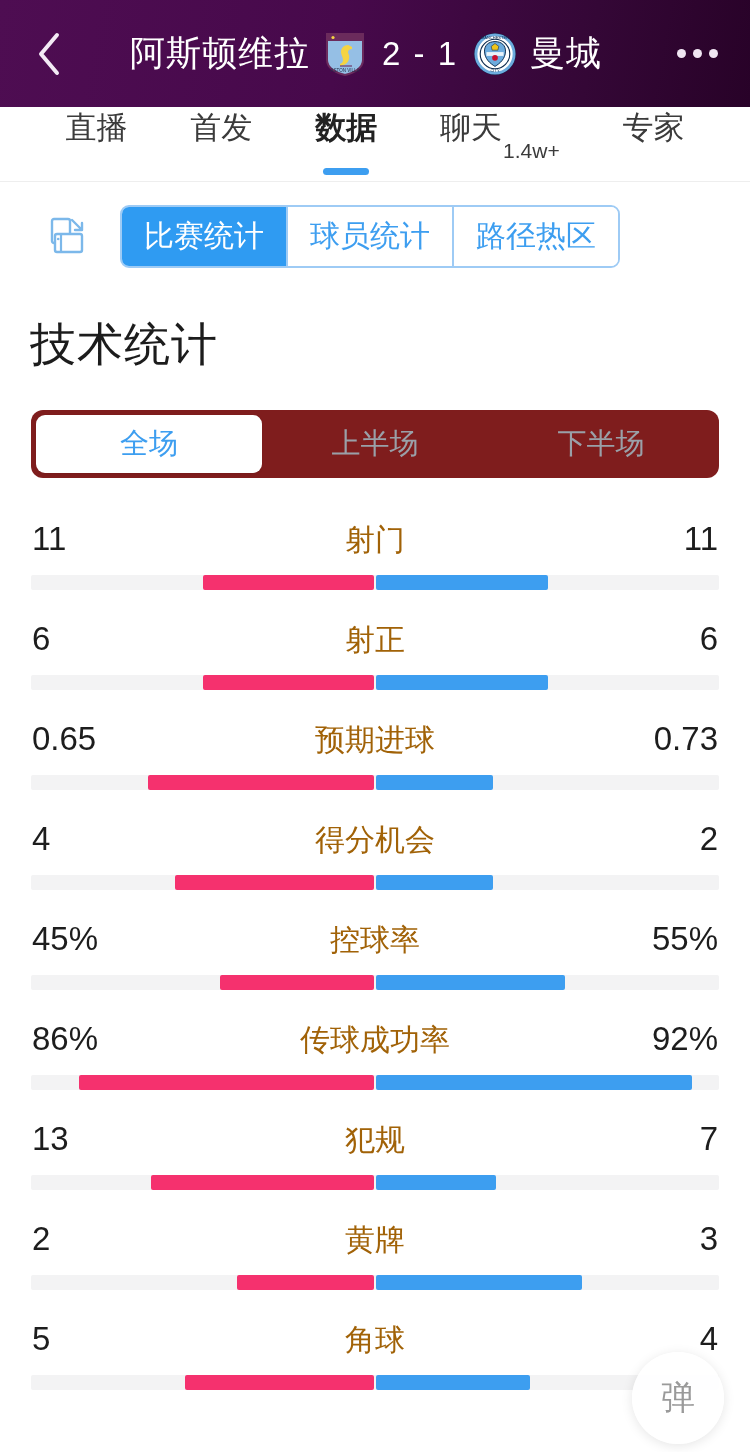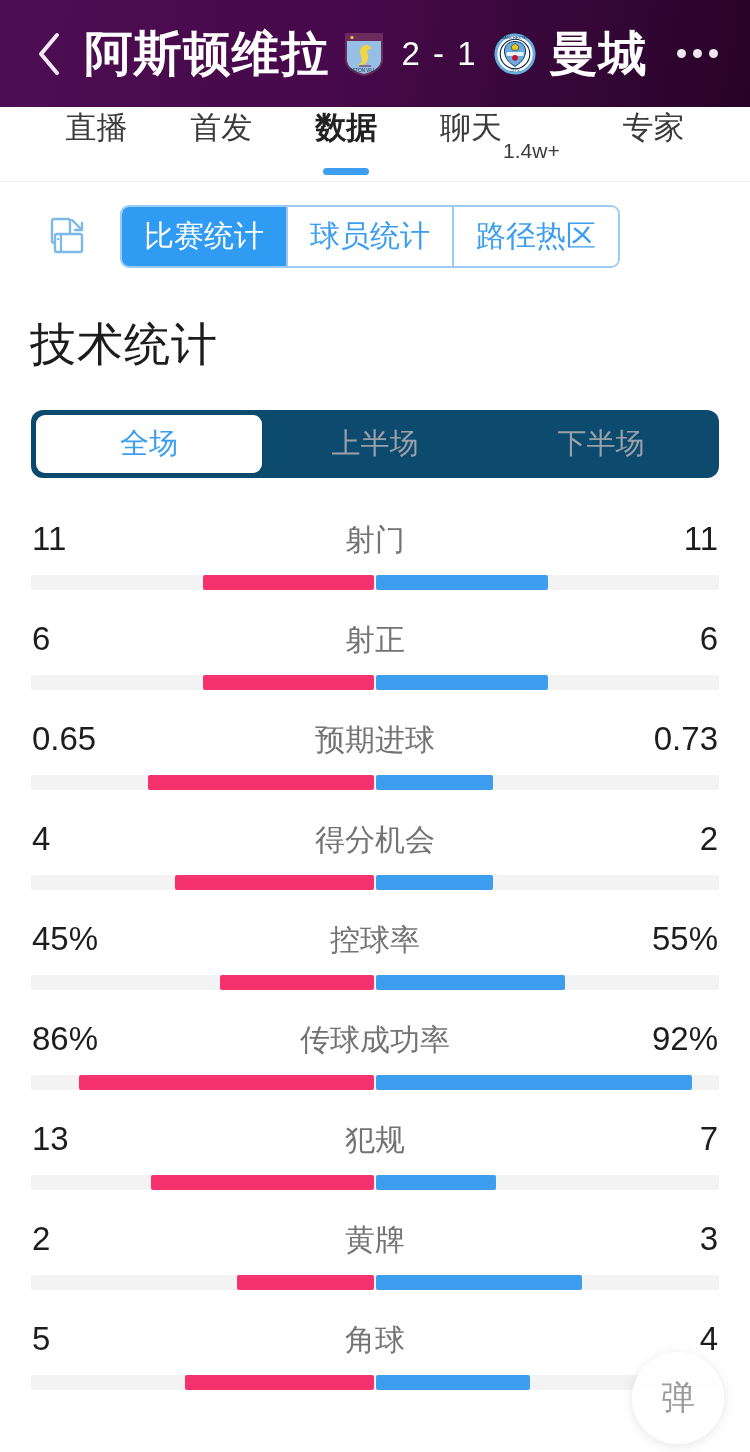--- a/index.html
+++ b/index.html
@@ -30,22 +30,22 @@
   .match-title {
     flex: 1;
     display: flex;
     align-items: center;
     justify-content: center;
     gap: 14px;
     margin-left: -10px;
   }
   .team-name {
     color: #ffffff;
-    font-size: 48px;
-    font-weight: 700;
+    font-size: 35px;
+    font-weight: 400;
     letter-spacing: 1px;
     white-space: nowrap;
   }
   .score {
     color: #ffffff;
     font-size: 33px;
     font-weight: 400;
     letter-spacing: 2px;
     white-space: nowrap;
     padding: 0 2px;
@@ -137,21 +137,21 @@
     color: #1c1c1c;
     font-weight: 400;
     padding: 24px 0 0 30px;
     letter-spacing: 1px;
   }
 
   
   .period-wrap { padding: 34px 31px 0 31px; }
   .period {
     display:flex;
-    background:#0c4a6e;
+    background:#7f1d1d;
     border-radius: 12px;
     height: 68px;
     padding: 5px;
   }
   .period .p {
     flex:1;
     display:flex; align-items:center; justify-content:center;
     font-size: 29px;
     color:#9aa0a8;
     border-radius: 9px;
@@ -173,21 +173,21 @@
   }
   .stat-val {
     font-size: 33px;
     color:#1d1d1d;
     font-weight:400;
     min-width: 90px;
   }
   .stat-val.right { text-align:right; }
   .stat-name {
     font-size: 30px;
-    color:#737373;
+    color:#a16207;
     font-weight:400;
     flex:1;
     text-align:center;
   }
   .bar-track {
     position:relative;
     height: 15px;
     background:#f3f3f4;
     border-radius: 2px;
     display:flex;

